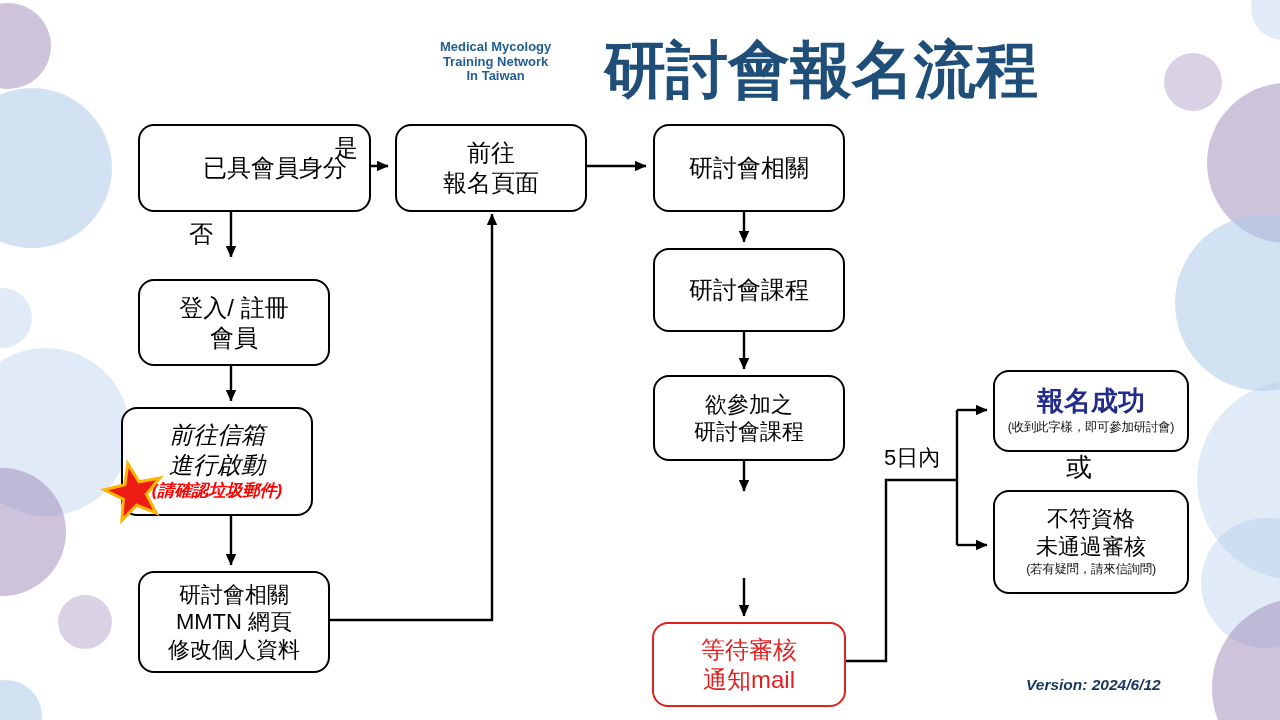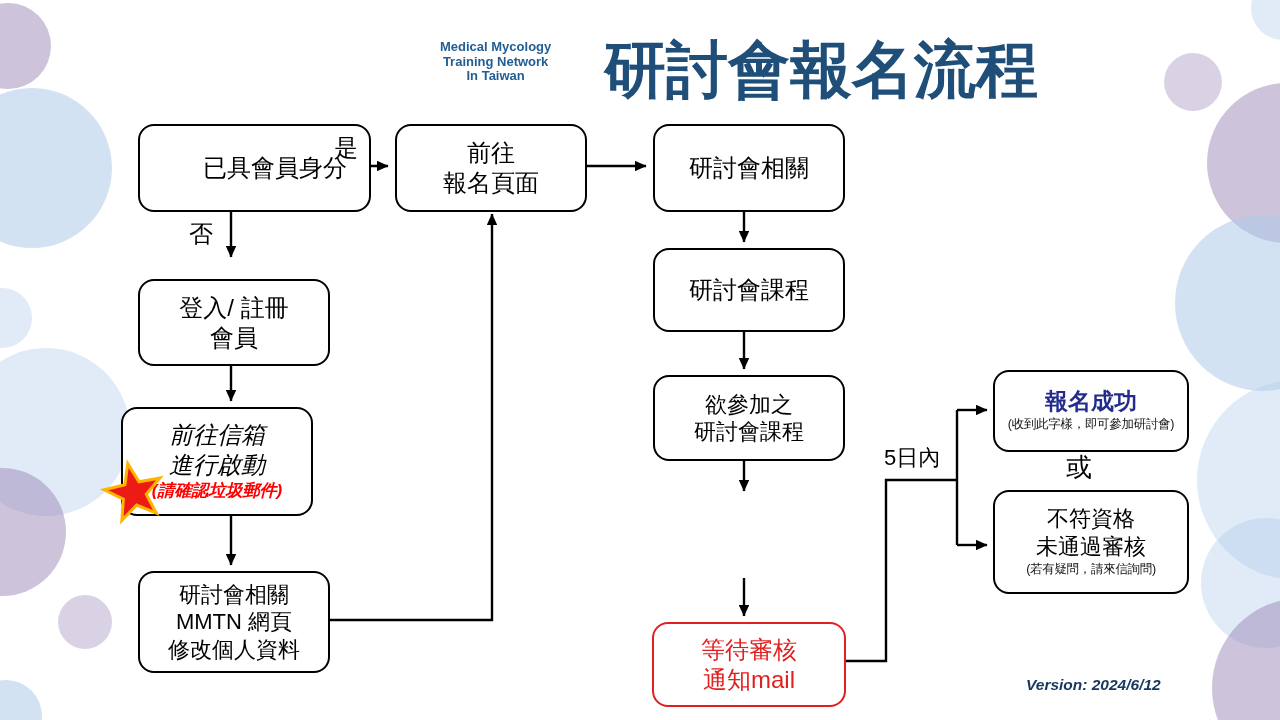--- a/index.html
+++ b/index.html
@@ -29,21 +29,21 @@
   .n-d{left:138px;top:279px;width:188px;height:83px;}
   .n-e{left:121px;top:407px;width:188px;height:105px;font-style:italic;}
   .n-f{left:138px;top:571px;width:188px;height:98px;font-size:22px;}
   .n-g{left:653px;top:248px;width:188px;height:80px;}
   .n-h{left:653px;top:375px;width:188px;height:82px;font-size:22px;}
   .n-i{left:653px;top:497px;width:188px;height:80px;}
   .n-j{left:652px;top:622px;width:190px;height:81px;border-color:#E21F1F;color:#E21F1F;justify-content:center;}
   .n-k{left:993px;top:370px;width:192px;height:78px;}
   .n-l{left:993px;top:490px;width:192px;height:100px;font-size:22px;}
   .note-red{font-size:17px;font-weight:700;color:#FF0000;line-height:1.35;}
-  .success-title{font-size:23px;font-weight:800;color:#232C8C;line-height:1.2;}
+  .success-title{font-size:27px;font-weight:800;color:#232C8C;line-height:1.2;}
   .small-note{font-size:12.5px;color:#111;line-height:1.5;letter-spacing:-0.3px;}
   
   .flabel{position:absolute;z-index:2;color:#000;}
   .lb-yes{left:334px;top:132px;font-size:24px;}
   .lb-no{left:189px;top:218px;font-size:24px;}
   .lb-or{left:1066px;top:450px;font-size:26px;}
   .lb-days{left:884px;top:443px;font-size:22px;font-weight:500;}
   
   .connectors{position:absolute;left:0;top:0;z-index:1;}
   .star{position:absolute;left:98px;top:457px;z-index:3;}

